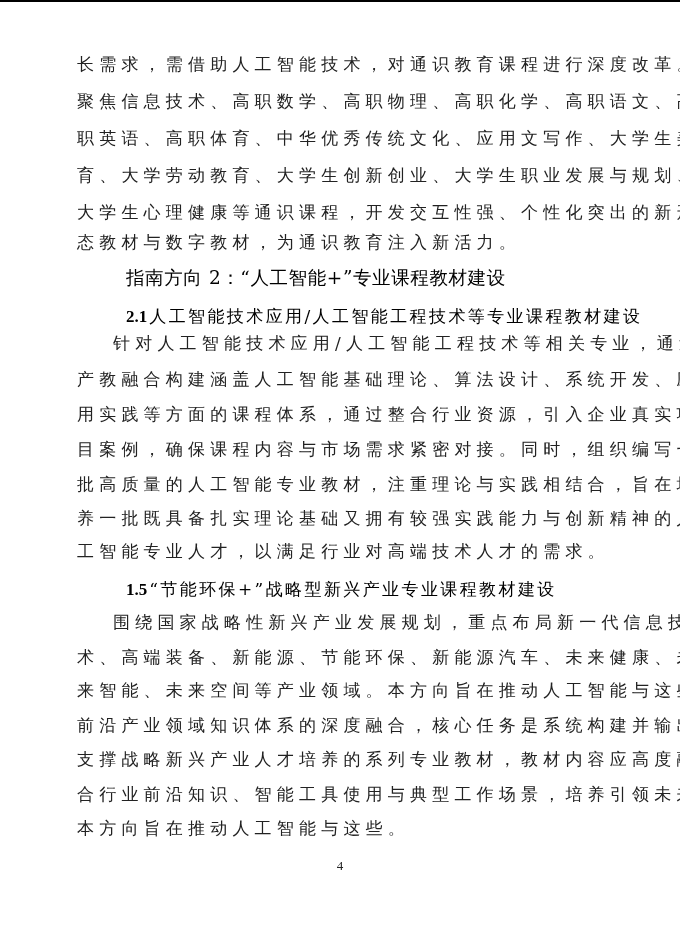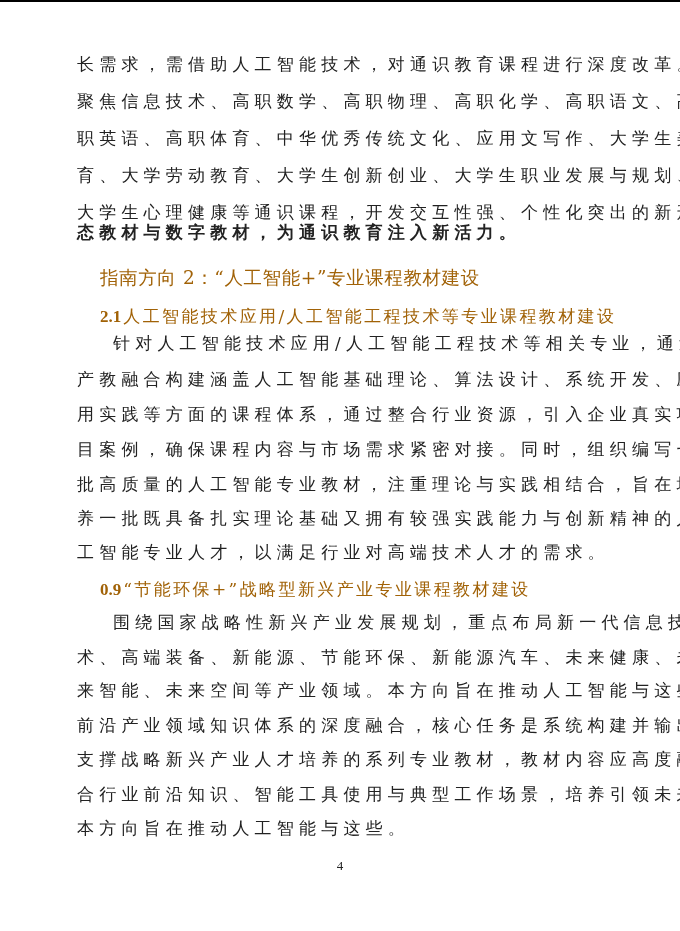--- a/index.html
+++ b/index.html
@@ -29,25 +29,25 @@
     height: 34px;
     line-height: 34px;
     font-size: 17px;
     letter-spacing: 5.2px;
     white-space: nowrap;
     color: #222222;
   }
   .line.indent { left: 113px; }
   .heading {
     position: absolute;
-    left: 100px;
+    left: 126px;
     height: 34px;
     line-height: 34px;
     white-space: nowrap;
-    color: #a16207;
+    color: #000000;
   }
   .heading.h2 {
     font-size: 18.5px;
     letter-spacing: 0.6px;
     font-weight: normal;
   }
   .heading.h3 {
     font-size: 17px;
     letter-spacing: 2.4px;
     margin-top: 6px;
@@ -73,43 +73,43 @@
 <body>
 
 <div class="top-rule"></div>
 
 <div>
   <div class="line" style="top:47px;">长需求，需借助人工智能技术，对通识教育课程进行深度改革。</div>
   <div class="line" style="top:84px;">聚焦信息技术、高职数学、高职物理、高职化学、高职语文、高</div>
   <div class="line" style="top:121px;">职英语、高职体育、中华优秀传统文化、应用文写作、大学生美</div>
   <div class="line" style="top:158px;">育、大学劳动教育、大学生创新创业、大学生职业发展与规划、</div>
   <div class="line" style="top:195px;">大学生心理健康等通识课程，开发交互性强、个性化突出的新形</div>
-  <div class="line" style="top:215px;font-weight:bold;">态教材与数字教材，为通识教育注入新活力。</div>
+  <div class="line" style="top:225px;">态教材与数字教材，为通识教育注入新活力。</div>
 </div>
 
 <div class="heading h2" style="top:261px;">
   <span>指南方向 2：</span><span>“人工智能+”专业课程教材建设</span>
 </div>
 
 <div class="heading h3" style="top:293px;">
   <span class="num">2.1</span><span>人工智能技术应用/人工智能工程技术等专业课程教材建设</span>
 </div>
 
 <div>
   <div class="line indent" style="top:326px;">针对人工智能技术应用/人工智能工程技术等相关专业，通过</div>
   <div class="line" style="top:362px;">产教融合构建涵盖人工智能基础理论、算法设计、系统开发、应</div>
   <div class="line" style="top:397px;">用实践等方面的课程体系，通过整合行业资源，引入企业真实项</div>
   <div class="line" style="top:432px;">目案例，确保课程内容与市场需求紧密对接。同时，组织编写一</div>
   <div class="line" style="top:467px;">批高质量的人工智能专业教材，注重理论与实践相结合，旨在培</div>
   <div class="line" style="top:501px;">养一批既具备扎实理论基础又拥有较强实践能力与创新精神的人</div>
-  <div class="line" style="top:535px;">工智能专业人才，以满足行业对高端技术人才的需求。</div>
+  <div class="line" style="top:535px;font-family:Liberation Serif, serif;">工智能专业人才，以满足行业对高端技术人才的需求。</div>
 </div>
 
 <div class="heading h3" style="top:566px;">
-  <span class="num">0.9</span><span>“节能环保+”战略型新兴产业专业课程教材建设</span>
+  <span class="num">1.5</span><span>“节能环保+”战略型新兴产业专业课程教材建设</span>
 </div>
 
 <div>
   <div class="line indent" style="top:605px;">围绕国家战略性新兴产业发展规划，重点布局新一代信息技</div>
   <div class="line" style="top:640px;">术、高端装备、新能源、节能环保、新能源汽车、未来健康、未</div>
   <div class="line" style="top:673px;">来智能、未来空间等产业领域。本方向旨在推动人工智能与这些</div>
   <div class="line" style="top:708px;">前沿产业领域知识体系的深度融合，核心任务是系统构建并输出</div>
   <div class="line" style="top:742px;">支撑战略新兴产业人才培养的系列专业教材，教材内容应高度融</div>
   <div class="line" style="top:777px;">合行业前沿知识、智能工具使用与典型工作场景，培养引领未来</div>
   <div class="line" style="top:811px;">本方向旨在推动人工智能与这些。</div>

